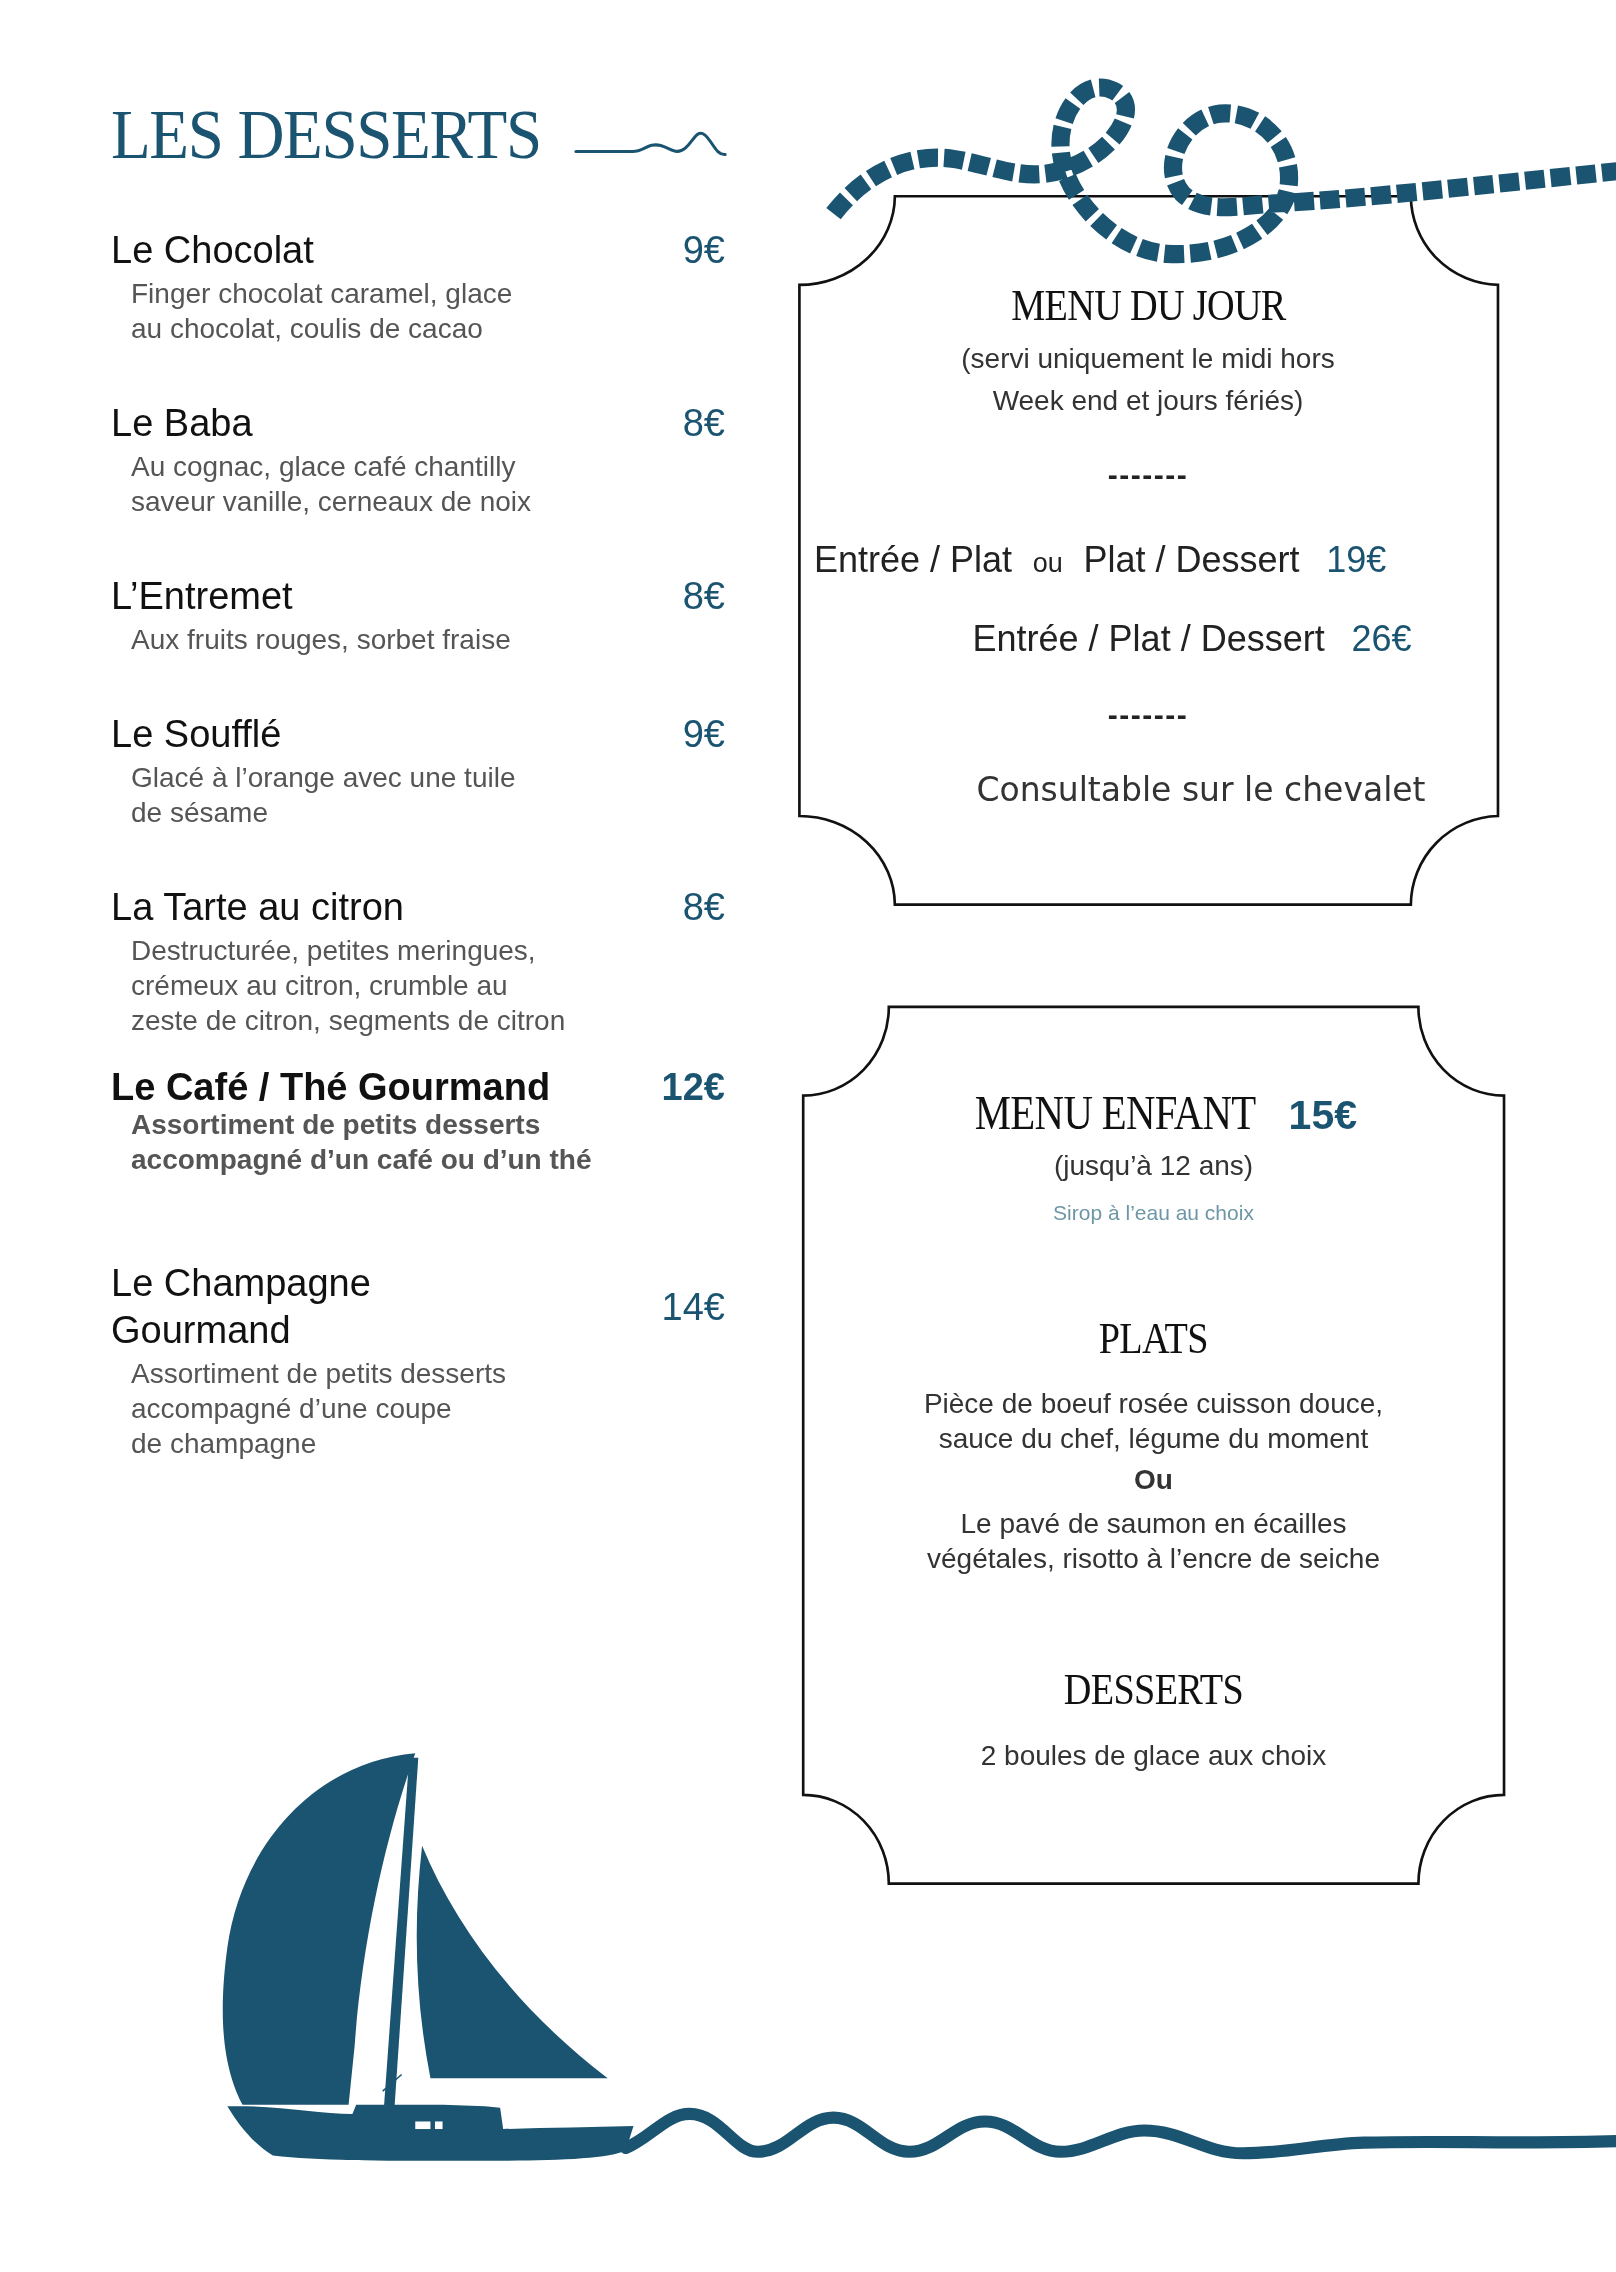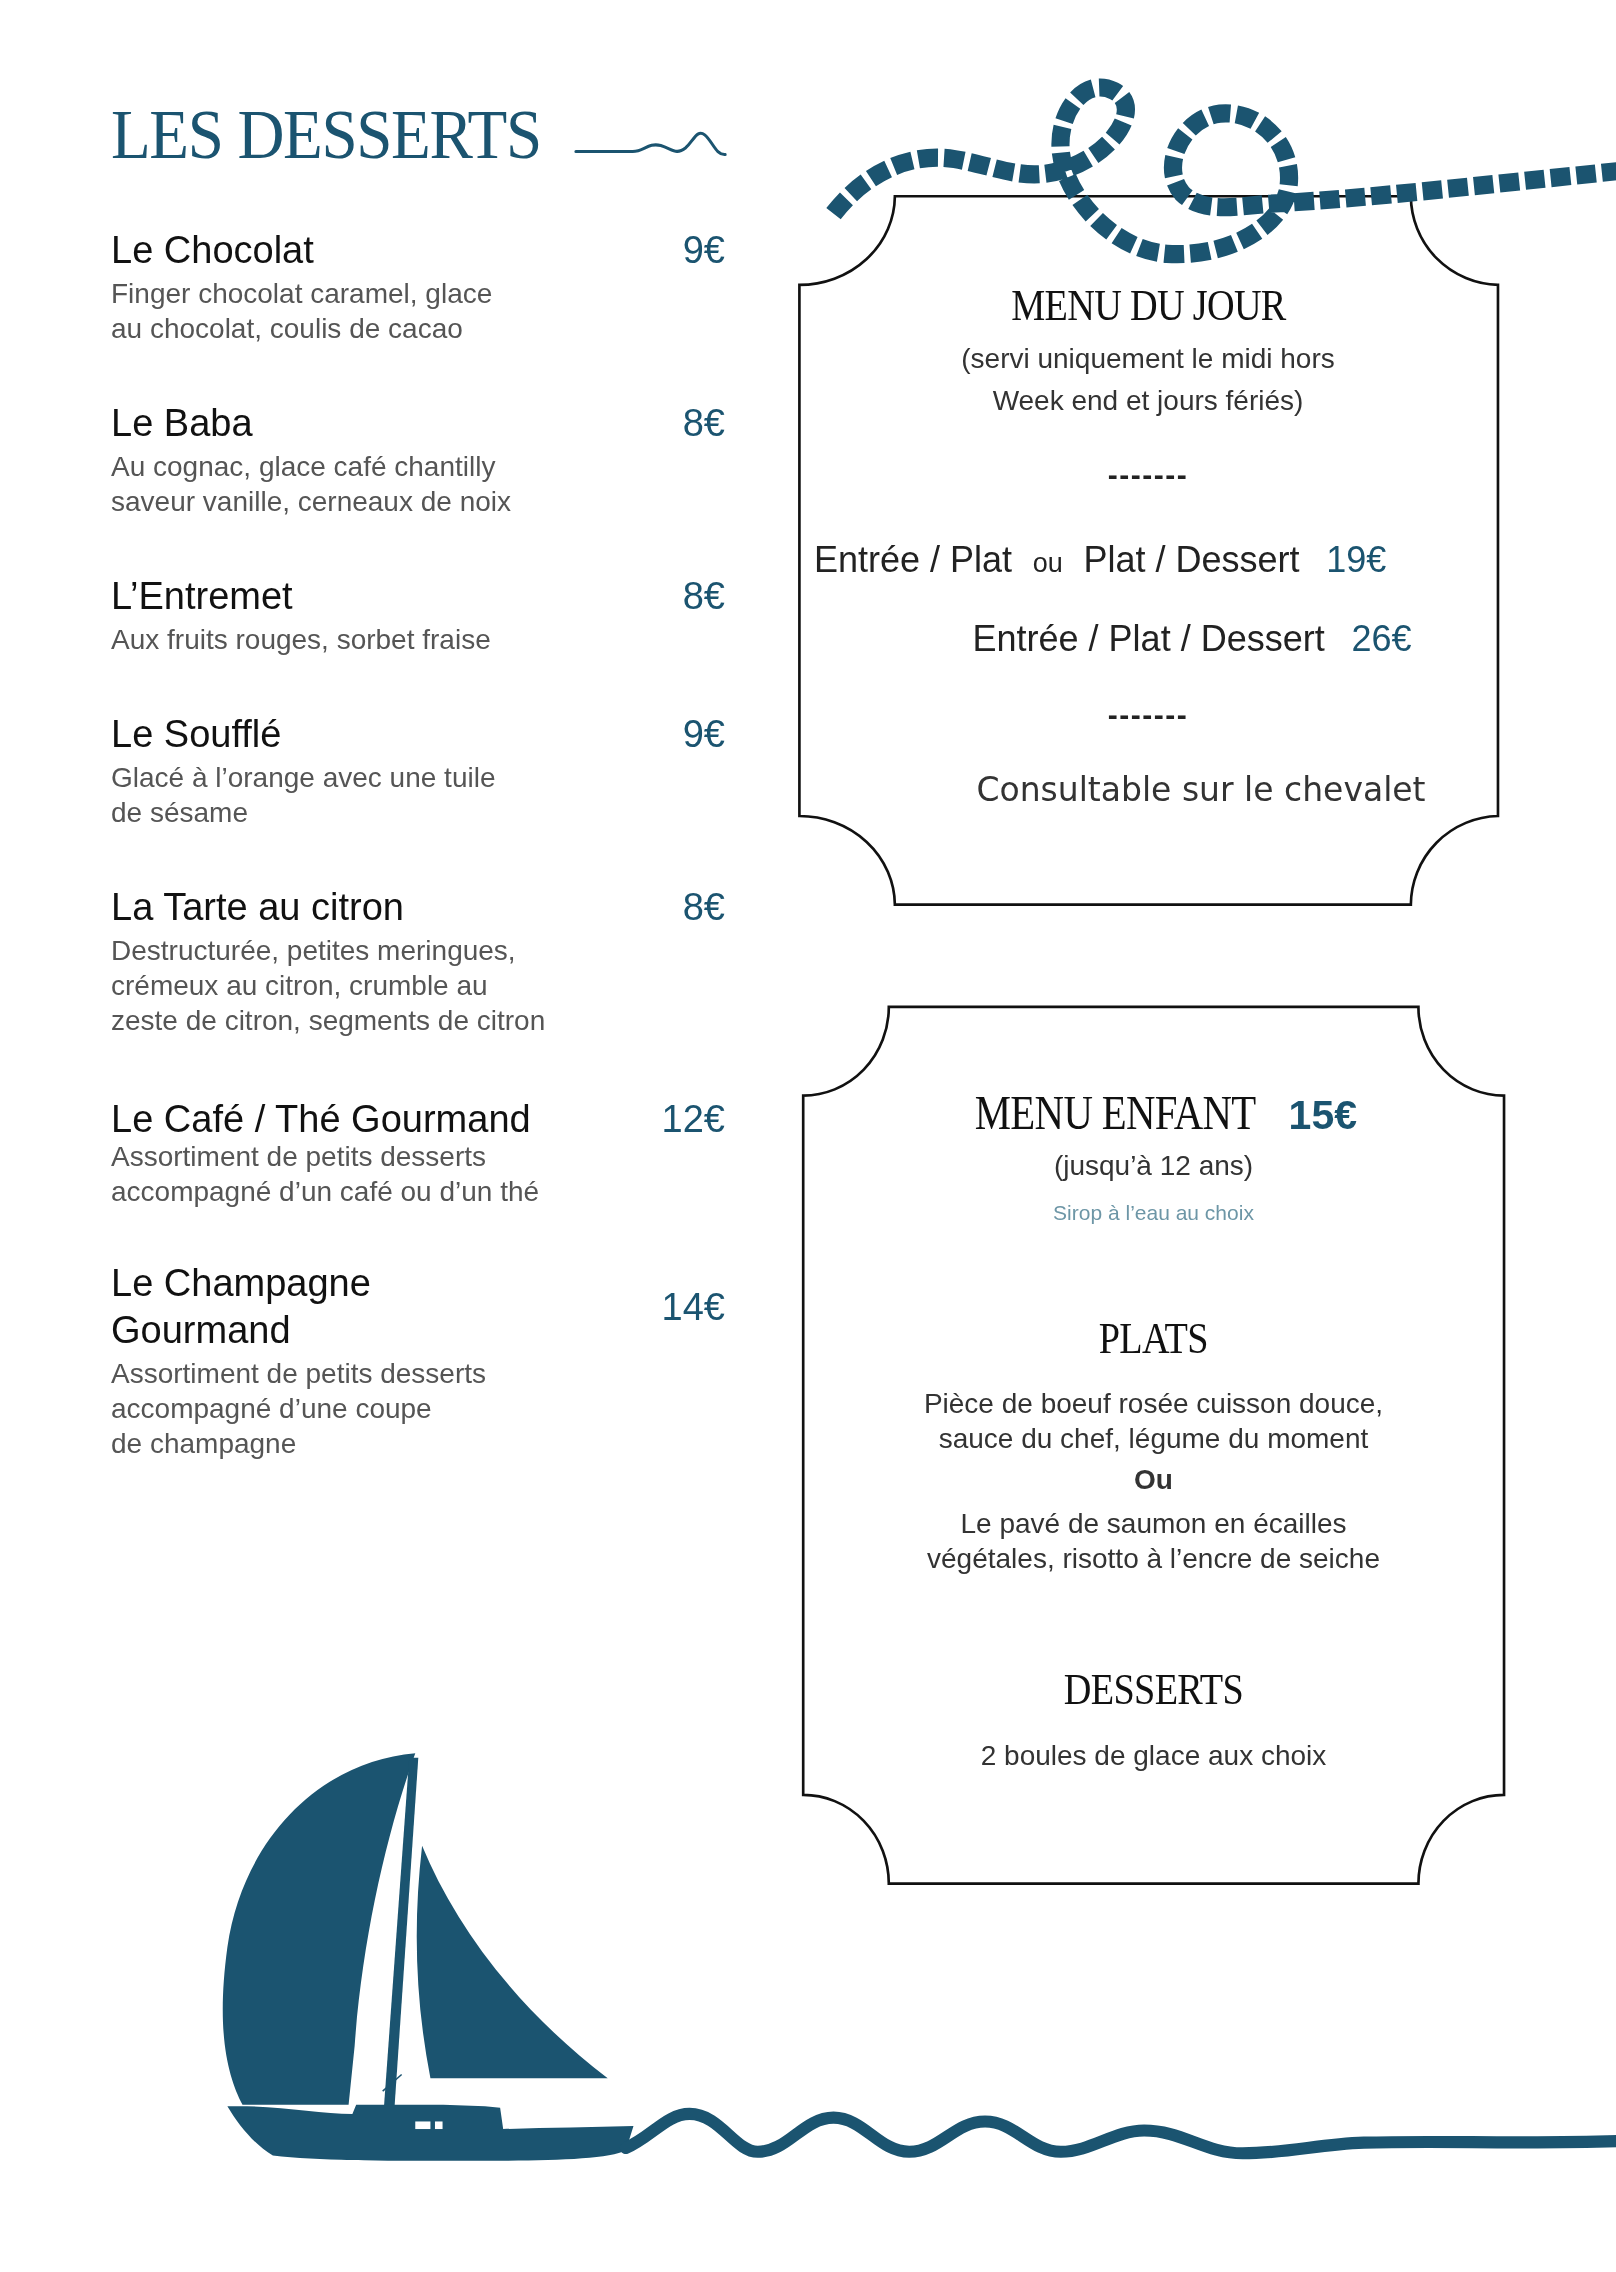--- a/index.html
+++ b/index.html
@@ -6,21 +6,21 @@
   body { width:1617px; height:2273px; position:relative; overflow:hidden;
          font-family:"DejaVu Sans", "Liberation Sans", sans-serif; color:#1a1a1a; }
   .abs { position:absolute; }
   .serif-head { font-family:"Liberation Serif", "DejaVu Serif", serif; }
   .page-title { left:111px; top:100px; font-size:70px; line-height:70px; color:#1b5470;
                 letter-spacing:-1.5px; transform:scaleX(0.93); transform-origin:left center; white-space:nowrap; }
   .dessert { position:absolute; left:111px; width:614px; }
   .dessert .row { display:flex; justify-content:space-between; align-items:center; }
   .dessert .name { font-size:38px; line-height:47px; color:#111; font-family:"Liberation Sans", sans-serif; }
   .dessert .price { font-size:38px; line-height:47px; color:#1b5470; font-family:"Liberation Sans", sans-serif; white-space:nowrap; }
-  .dessert .desc { font-size:28px; line-height:35px; color:#555; font-family:"Liberation Sans", sans-serif; margin-top:1.5px; white-space:pre-line; }
+  .dessert .desc { font-size:28px; line-height:35px; color:#555; font-family:"Liberation Sans", sans-serif; margin-top:1.5px; white-space:pre-line;margin-left:20px; }
   .box-text { position:absolute; left:803px; width:701px; text-align:center; white-space:nowrap; }
   .box-title { font-family:"Liberation Serif", serif; color:#111; font-size:47px; letter-spacing:-0.8px;
                transform:scaleX(0.85); display:inline-block; }
   .sub { font-size:28px; color:#333; font-family:"Liberation Sans", sans-serif; }
   .dash { font-size:30px; color:#222; font-family:"Liberation Sans", sans-serif; letter-spacing:1.5px; font-weight:bold; }
   .formula { font-size:36px; color:#222; font-family:"Liberation Sans", sans-serif; }
   .formula .ou { font-size:27px; margin:0 10.6px; }
   .price-accent { color:#1b5470; }
   .teal-small { font-size:21px; color:#6d96a6; font-family:"Liberation Sans", sans-serif; }
   .bold { font-weight:bold; }
@@ -98,21 +98,21 @@
 <div class="dessert" style="top:884px;">
   <div class="row">
     <span class="name">La Tarte au citron</span>
     <span class="price">8€</span>
   </div>
   <div class="desc">Destructurée, petites meringues,
 crémeux au citron, crumble au
 zeste de citron, segments de citron</div>
 </div>
 
-<div class="dessert" style="top:1096px;">
+<div class="dessert" style="top:1064px;font-weight:bold;">
   <div class="row">
     <span class="name">Le Café / Thé Gourmand</span>
     <span class="price">12€</span>
   </div>
   <div class="desc" style="margin-top:-4.5px;">Assortiment de petits desserts
 accompagné d’un café ou d’un thé</div>
 </div>
 
 <div class="dessert" style="top:1260px;">
   <div class="row">

